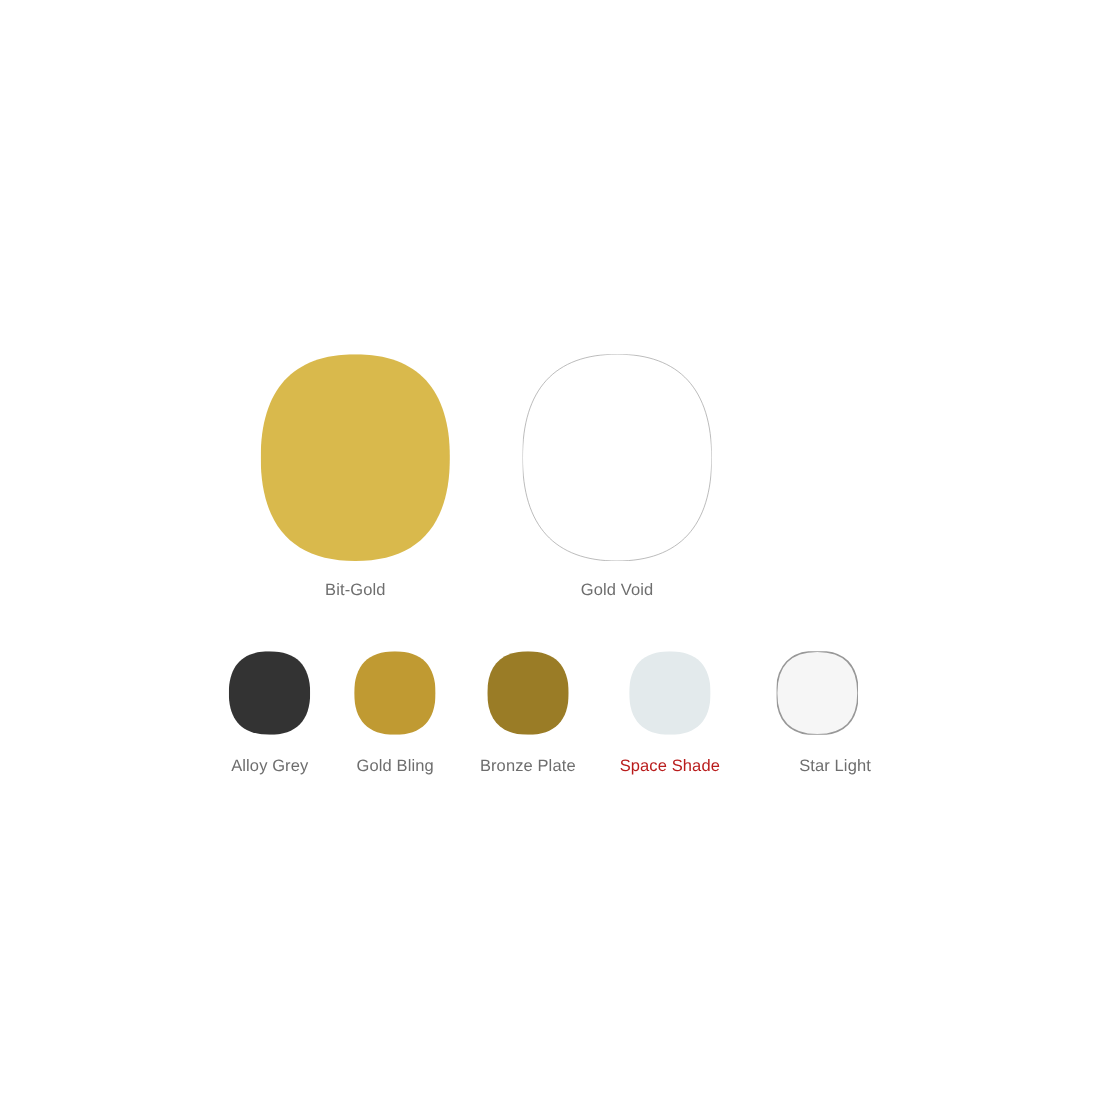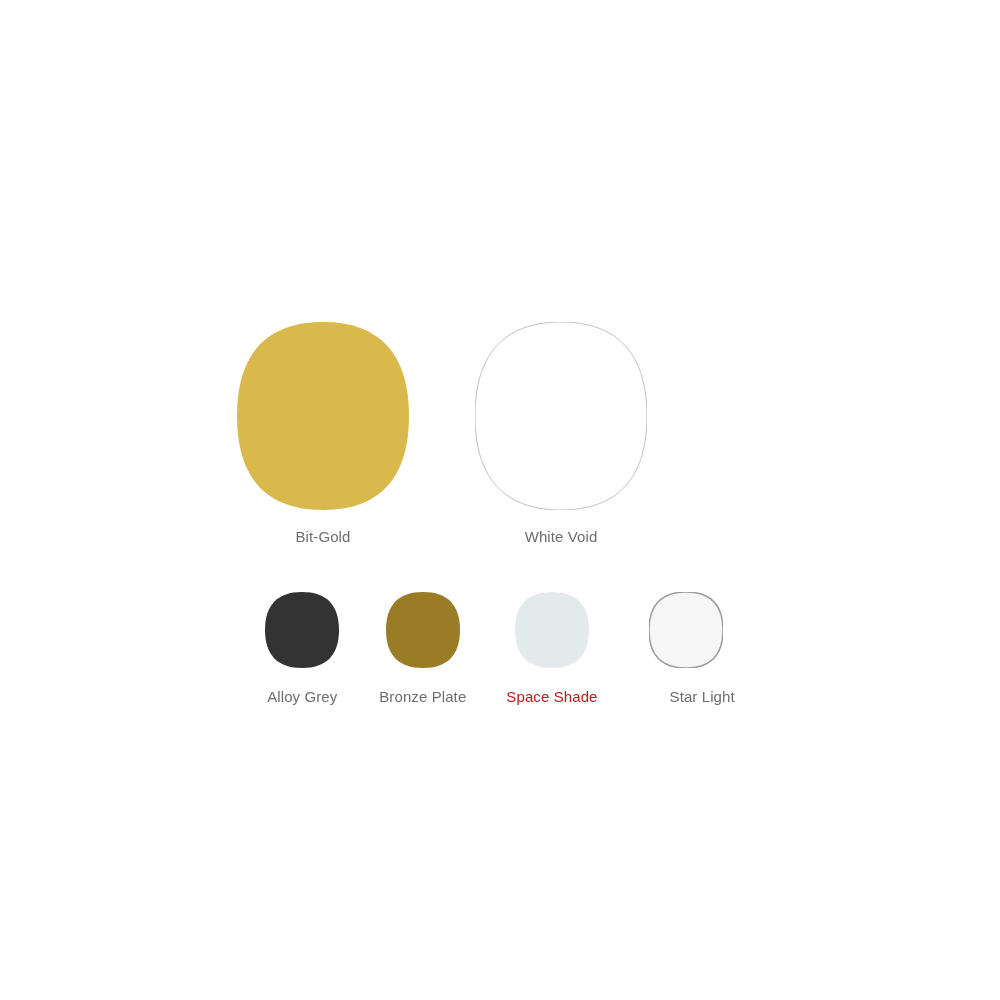--- a/index.html
+++ b/index.html
@@ -92,34 +92,40 @@
         <path d="M50,0 C83,0 100,17 100,50 C100,83 83,100 50,100 C17,100 0,83 0,50 C0,17 17,0 50,0 Z" fill="#D9B94C" stroke="none"></path>
       </svg>
       <div class="swatch-label" style="color: rgb(110, 110, 110);">Bit-Gold</div>
     </div>
 
 
     <div class="swatch-cell primary">
       <svg class="swatch-shape" viewBox="0 0 100 100" preserveAspectRatio="none">
         <path d="M50,0 C83,0 100,17 100,50 C100,83 83,100 50,100 C17,100 0,83 0,50 C0,17 17,0 50,0 Z" fill="#FFFFFF" stroke="#989898" stroke-width="0.6" vector-effect="non-scaling-stroke"></path>
       </svg>
-      <div class="swatch-label" style="color: rgb(110, 110, 110);">White Void</div>
+      <div class="swatch-label" style="color: rgb(110, 110, 110);">Gold Void</div>
     </div>
 
   </div>
 
   <div id="secondary-row">
 
     <div class="swatch-cell secondary">
       <svg class="swatch-shape" viewBox="0 0 100 100" preserveAspectRatio="none">
         <path d="M50,0 C83,0 100,17 100,50 C100,83 83,100 50,100 C17,100 0,83 0,50 C0,17 17,0 50,0 Z" fill="#333333" stroke="none"></path>
       </svg>
       <div class="swatch-label" style="color: rgb(110, 110, 110);">Alloy Grey</div>
     </div>
 
+    <div class="swatch-cell secondary">
+      <svg class="swatch-shape" viewBox="0 0 100 100" preserveAspectRatio="none">
+        <path d="M50,0 C83,0 100,17 100,50 C100,83 83,100 50,100 C17,100 0,83 0,50 C0,17 17,0 50,0 Z" fill="#C09A32" stroke="none"></path>
+      </svg>
+      <div class="swatch-label" style="color: rgb(110, 110, 110);">Gold Bling</div>
+    </div>
 
     <div class="swatch-cell secondary">
       <svg class="swatch-shape" viewBox="0 0 100 100" preserveAspectRatio="none">
         <path d="M50,0 C83,0 100,17 100,50 C100,83 83,100 50,100 C17,100 0,83 0,50 C0,17 17,0 50,0 Z" fill="#9A7C26" stroke="none"></path>
       </svg>
       <div class="swatch-label" style="color: rgb(110, 110, 110);">Bronze Plate</div>
     </div>
 
     <div class="swatch-cell secondary">
       <svg class="swatch-shape" viewBox="0 0 100 100" preserveAspectRatio="none">

